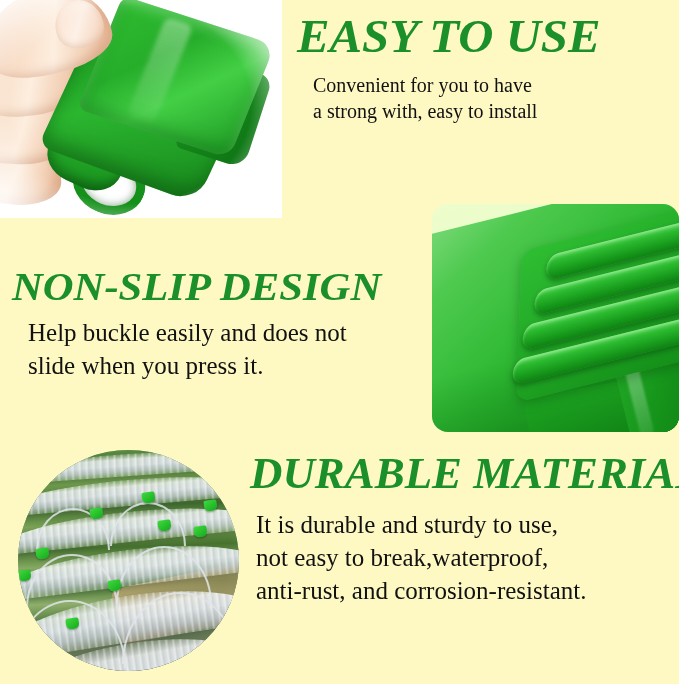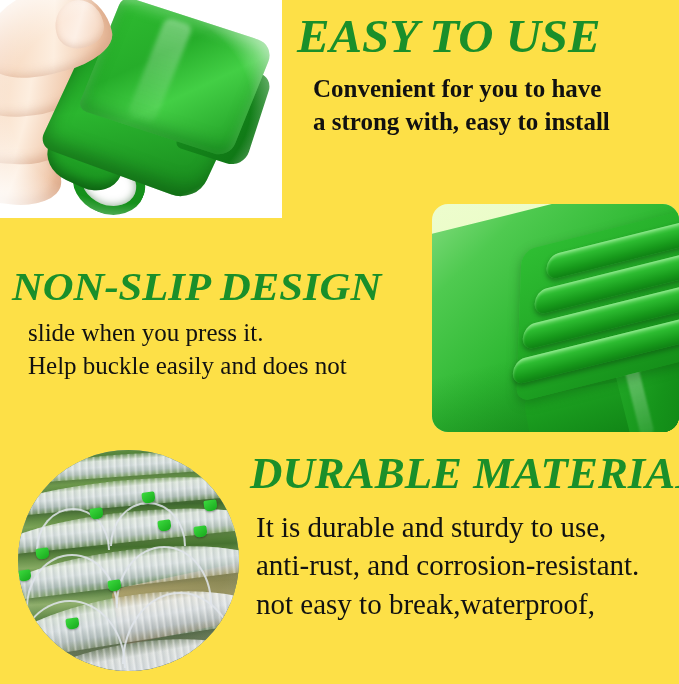--- a/index.html
+++ b/index.html
@@ -7,21 +7,21 @@
     padding: 0;
     background: #ffffff;
   }
   body {
     font-family: "Liberation Serif", "DejaVu Serif", serif;
   }
   #infographic {
     position: relative;
     width: 679px;
     height: 684px;
-    background: #fde047;
+    background: #fef9c3;
     overflow: hidden;
   }
 
   
   .feature-heading {
     position: absolute;
     font-family: "Liberation Serif", "DejaVu Serif", serif;
     font-weight: bold;
     font-style: italic;
     color: #1a8f2a;
@@ -42,22 +42,21 @@
 
   
   #block-easy .feature-heading {
     left: 297px; top: 14px;
     font-size: 46px;
     transform: scaleX(1.06);
     transform-origin: left top;
   }
   #block-easy .feature-body {
     left: 313px; top: 72px;
-    font-size: 25px;
-    font-weight: bold;
+    font-size: 20px;
   }
 
   
   #block-nonslip .feature-heading {
     left: 12px; top: 266px;
     font-size: 41px;
     transform: scaleX(1.04);
     transform-origin: left top;
   }
   #block-nonslip .feature-body {
@@ -67,21 +66,21 @@
 
   
   #block-durable .feature-heading {
     left: 250px; top: 452px;
     font-size: 44px;
     transform: scaleX(1.02);
     transform-origin: left top;
   }
   #block-durable .feature-body {
     left: 256px; top: 508px;
-    font-size: 29px;
+    font-size: 25px;
   }
 
   
   #photo-hand-clip {
     position: absolute;
     left: 0px; top: 0px;
     width: 282px; height: 218px;
     overflow: hidden;
     background: #ffffff;
   }
@@ -362,22 +361,22 @@
     <div class="feature-heading">EASY TO USE</div>
     <div class="feature-body">
       <div>Convenient for you to have</div>
       <div>a strong with, easy to install</div>
     </div>
   </div>
 
   <div id="block-nonslip">
     <div class="feature-heading">NON-SLIP DESIGN</div>
     <div class="feature-body">
+      <div>Help buckle easily and does not</div>
       <div>slide when you press it.</div>
-      <div>Help buckle easily and does not</div>
     </div>
   </div>
 
   <div id="photo-nonslip-detail">
     <div id="nonslip-clip-body"></div>
     <div id="nonslip-lower-lip"></div>
     <div id="nonslip-rim"></div>
     <div id="nonslip-pad"></div>
     <div class="ridge" id="ridge-1"></div>
     <div class="ridge" id="ridge-2"></div>
@@ -414,18 +413,18 @@
     <div class="field-clip" style="left:90px;  top:130px;"></div>
     <div class="field-clip" style="left:48px;  top:168px;"></div>
 
     <div id="field-circle-shade"></div>
   </div>
 
   <div id="block-durable">
     <div class="feature-heading">DURABLE MATERIAL</div>
     <div class="feature-body">
       <div>It is durable and sturdy to use,</div>
+      <div>not easy to break,waterproof,</div>
       <div>anti-rust, and corrosion-resistant.</div>
-      <div>not easy to break,waterproof,</div>
     </div>
   </div>
 
 </div>
 
 </body></html>

